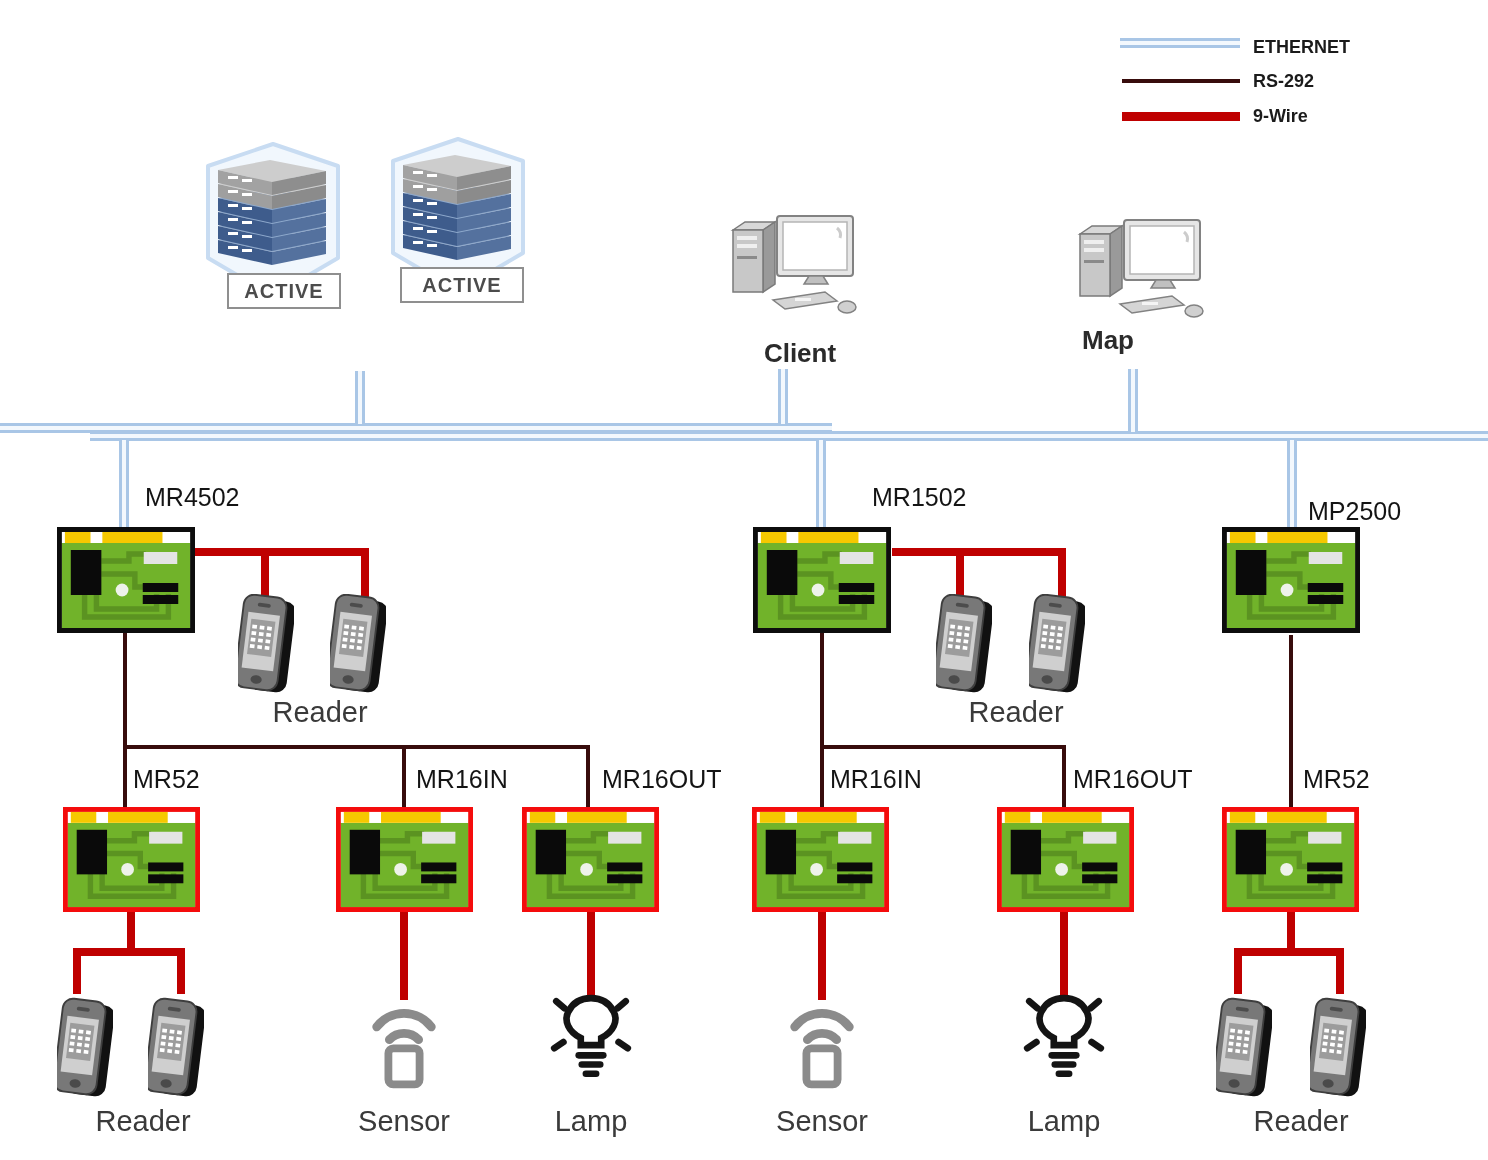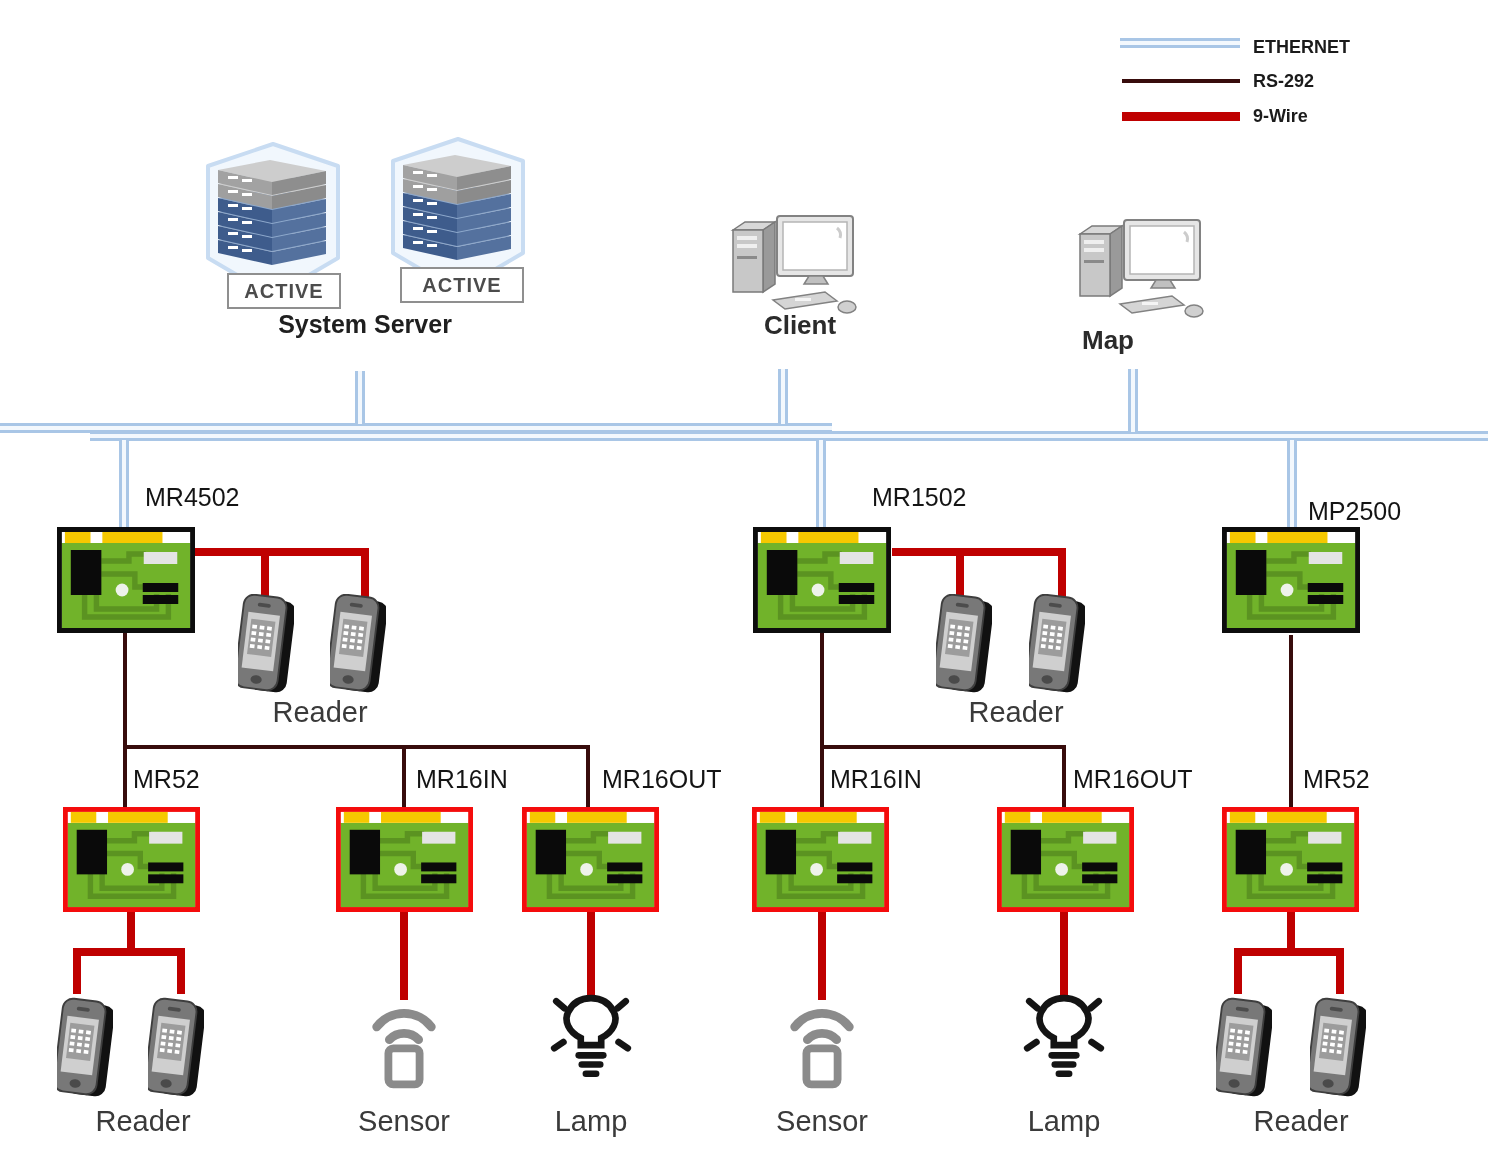--- a/index.html
+++ b/index.html
@@ -130,40 +130,39 @@
         <polygon points="20,30 74,42 74,55 20,43" fill="#a2a2a2"></polygon>
         <polygon points="74,42 128,31 128,44 74,55" fill="#8e8e8e"></polygon>
         <rect x="30" y="36" width="10" height="3" fill="#ffffff"></rect>
             <rect x="44" y="39" width="10" height="3" fill="#ffffff"></rect>
       </g>
     </g>
   </svg>
 </div>
   <div class="abs badge" style="left:227px;top:273px;width:114px">ACTIVE</div>
   <div class="abs badge" style="left:400px;top:267px;width:124px">ACTIVE</div>
-  <div class="abs title" style="left:235px;top:310px">System Server</div>
 
   <div class="abs icon" style="left:725px;top:208px;width:150px;height:115px">
   <svg viewBox="0 0 150 115">
     <polygon points="8,22 20,14 50,14 38,22" fill="#d8d8d8" stroke="#7a7a7a" stroke-width="1.5"></polygon>
     <polygon points="38,22 50,14 50,76 38,84" fill="#9a9a9a" stroke="#7a7a7a" stroke-width="1.5"></polygon>
     <rect x="8" y="22" width="30" height="62" fill="#c8c8c8" stroke="#7a7a7a" stroke-width="1.5"></rect>
     <rect x="12" y="28" width="20" height="4" fill="#efefef"></rect>
     <rect x="12" y="36" width="20" height="4" fill="#efefef"></rect>
     <rect x="12" y="48" width="20" height="3" fill="#8a8a8a"></rect>
     <rect x="52" y="8" width="76" height="60" rx="3" fill="#e6e6e6" stroke="#828282" stroke-width="2"></rect>
     <rect x="58" y="14" width="64" height="48" fill="#ffffff" stroke="#b5b5b5" stroke-width="1.5"></rect>
     <path d="M112 20 Q117 24 115 30" fill="none" stroke="#cccccc" stroke-width="3"></path>
     <polygon points="84,68 98,68 103,76 79,76" fill="#c0c0c0" stroke="#828282" stroke-width="1.5"></polygon>
     <polygon points="48,92 100,84 112,93 60,101" fill="#d5d5d5" stroke="#828282" stroke-width="1.5"></polygon>
     <rect x="70" y="90" width="16" height="3" fill="#f5f5f5"></rect>
     <ellipse cx="122" cy="99" rx="9" ry="6" fill="#d0d0d0" stroke="#828282" stroke-width="1.5"></ellipse>
   </svg>
 </div>
-  <div class="abs ws-label" style="left:700px;top:310px">Client</div>
+  <div class="abs ws-label" style="left:700px;top:338px">Client</div>
   <div class="abs icon" style="left:1072px;top:212px;width:150px;height:115px">
   <svg viewBox="0 0 150 115">
     <polygon points="8,22 20,14 50,14 38,22" fill="#d8d8d8" stroke="#7a7a7a" stroke-width="1.5"></polygon>
     <polygon points="38,22 50,14 50,76 38,84" fill="#9a9a9a" stroke="#7a7a7a" stroke-width="1.5"></polygon>
     <rect x="8" y="22" width="30" height="62" fill="#c8c8c8" stroke="#7a7a7a" stroke-width="1.5"></rect>
     <rect x="12" y="28" width="20" height="4" fill="#efefef"></rect>
     <rect x="12" y="36" width="20" height="4" fill="#efefef"></rect>
     <rect x="12" y="48" width="20" height="3" fill="#8a8a8a"></rect>
     <rect x="52" y="8" width="76" height="60" rx="3" fill="#e6e6e6" stroke="#828282" stroke-width="2"></rect>
     <rect x="58" y="14" width="64" height="48" fill="#ffffff" stroke="#b5b5b5" stroke-width="1.5"></rect>

